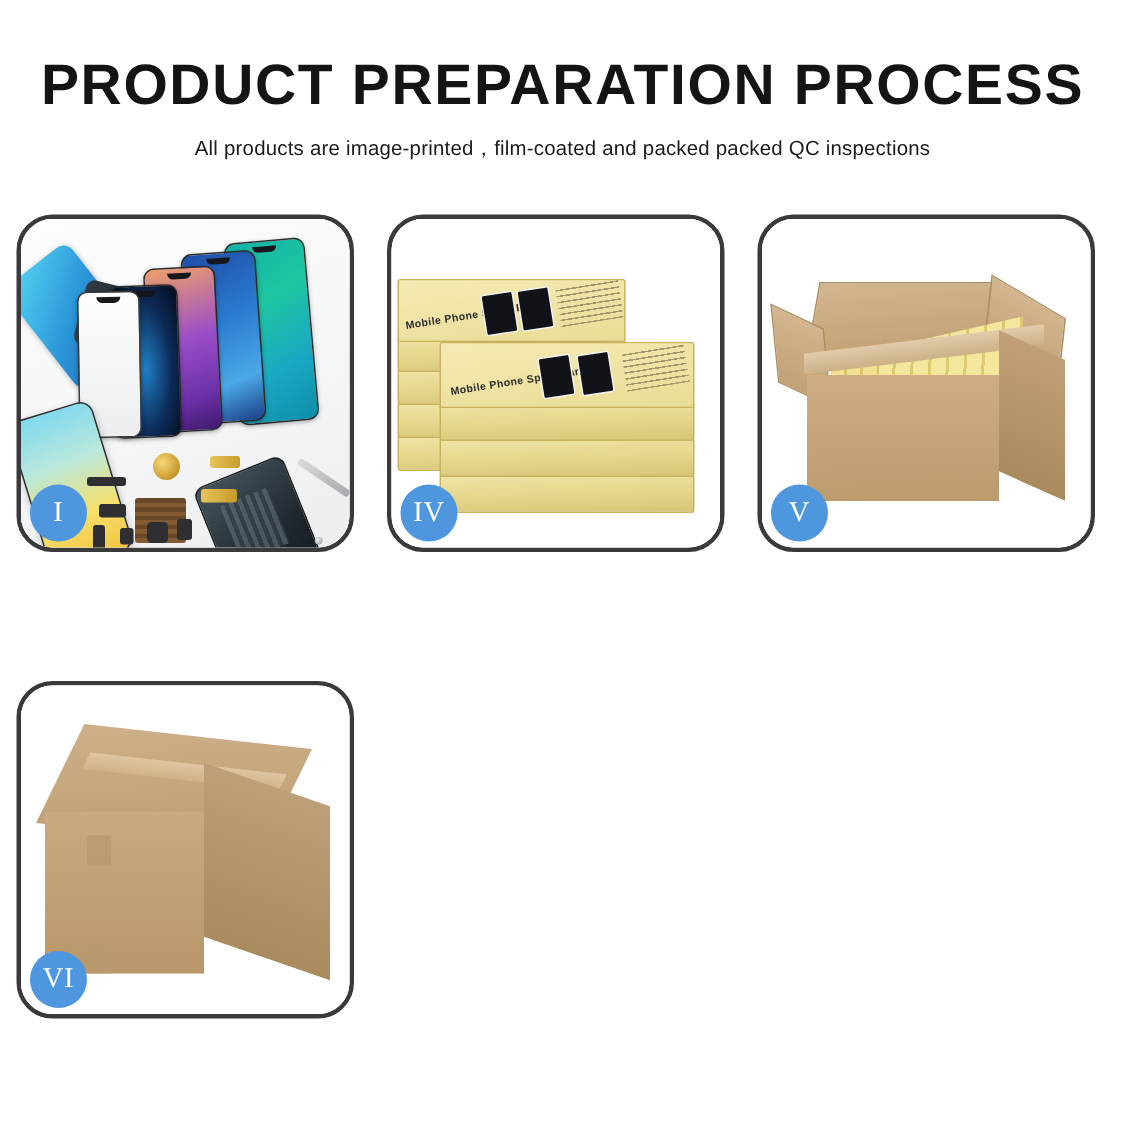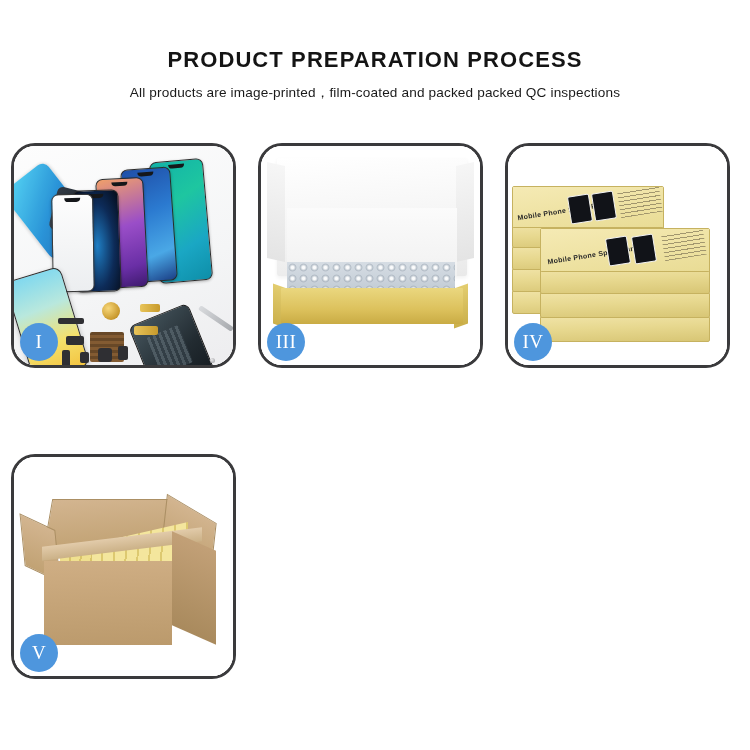--- a/index.html
+++ b/index.html
@@ -17,22 +17,22 @@
 
   
   .header {
     position: absolute;
     top: 0; left: 0;
     width: 750px;
     text-align: center;
   }
   .page-title {
     margin: 0;
-    padding-top: 47px;
-    font-size: 22px;
+    padding-top: 36px;
+    font-size: 38px;
     font-weight: 700;
     letter-spacing: 1.1px;
     color: #141414;
     font-family: "Liberation Sans", sans-serif;
     white-space: nowrap;
   }
   .page-subtitle {
     margin: 0;
     padding-top: 11px;
     font-size: 13.6px;
@@ -390,36 +390,20 @@
         <div class="chip" style="left:104px; top:200px; width:10px; height:14px;"></div>
         <div class="tweezer"></div>
         <div class="screw" style="left:196px; top:212px;"></div>
 
       </div>
     </div>
     <div class="step-badge">I</div>
   </div>
 
 
-  <div class="step-panel">
-    <div class="panel-clip">
-      <div class="scene">
-        <div class="bg-soft" style="background:#ffffff;"></div>
-        <div class="box3-lid"></div>
-        <div class="box3-lid-left"></div>
-        <div class="box3-lid-right"></div>
-        <div class="box3-inner"></div>
-        <div class="box3-bubble"></div>
-        <div class="box3-side-l"></div>
-        <div class="box3-side-r"></div>
-        <div class="box3-front"></div>
-      </div>
-    </div>
-    <div class="step-badge">III</div>
-  </div>
 
   <div class="step-panel">
     <div class="panel-clip">
       <div class="scene">
         <div class="bg-soft" style="background:#ffffff;"></div>
         <div class="stack">
 
           <div class="kbox" style="left:2px;  top:120px; width:150px; height:22px;"></div>
           <div class="kbox" style="left:2px;  top:98px;  width:150px; height:22px;"></div>
           <div class="kbox" style="left:2px;  top:76px;  width:150px; height:22px;"></div>
@@ -461,14 +445,28 @@
         <div class="yellow-rods"></div>
         <div class="yellow-rods2"></div>
         <div class="carton-rim"></div>
         <div class="carton-right"></div>
         <div class="carton-front"></div>
       </div>
     </div>
     <div class="step-badge">V</div>
   </div>
 
+  <div class="step-panel">
+    <div class="panel-clip">
+      <div class="scene">
+        <div class="bg-soft" style="background:#ffffff;"></div>
+        <div class="sealed-top"></div>
+        <div class="seal-tape"></div>
+        <div class="sealed-side"></div>
+        <div class="sealed-front"></div>
+        <div class="tape-tab-a"></div>
+        <div class="tape-tab-b"></div>
+      </div>
+    </div>
+    <div class="step-badge">VI</div>
+  </div>
 
 </div>
 
 </body></html>

